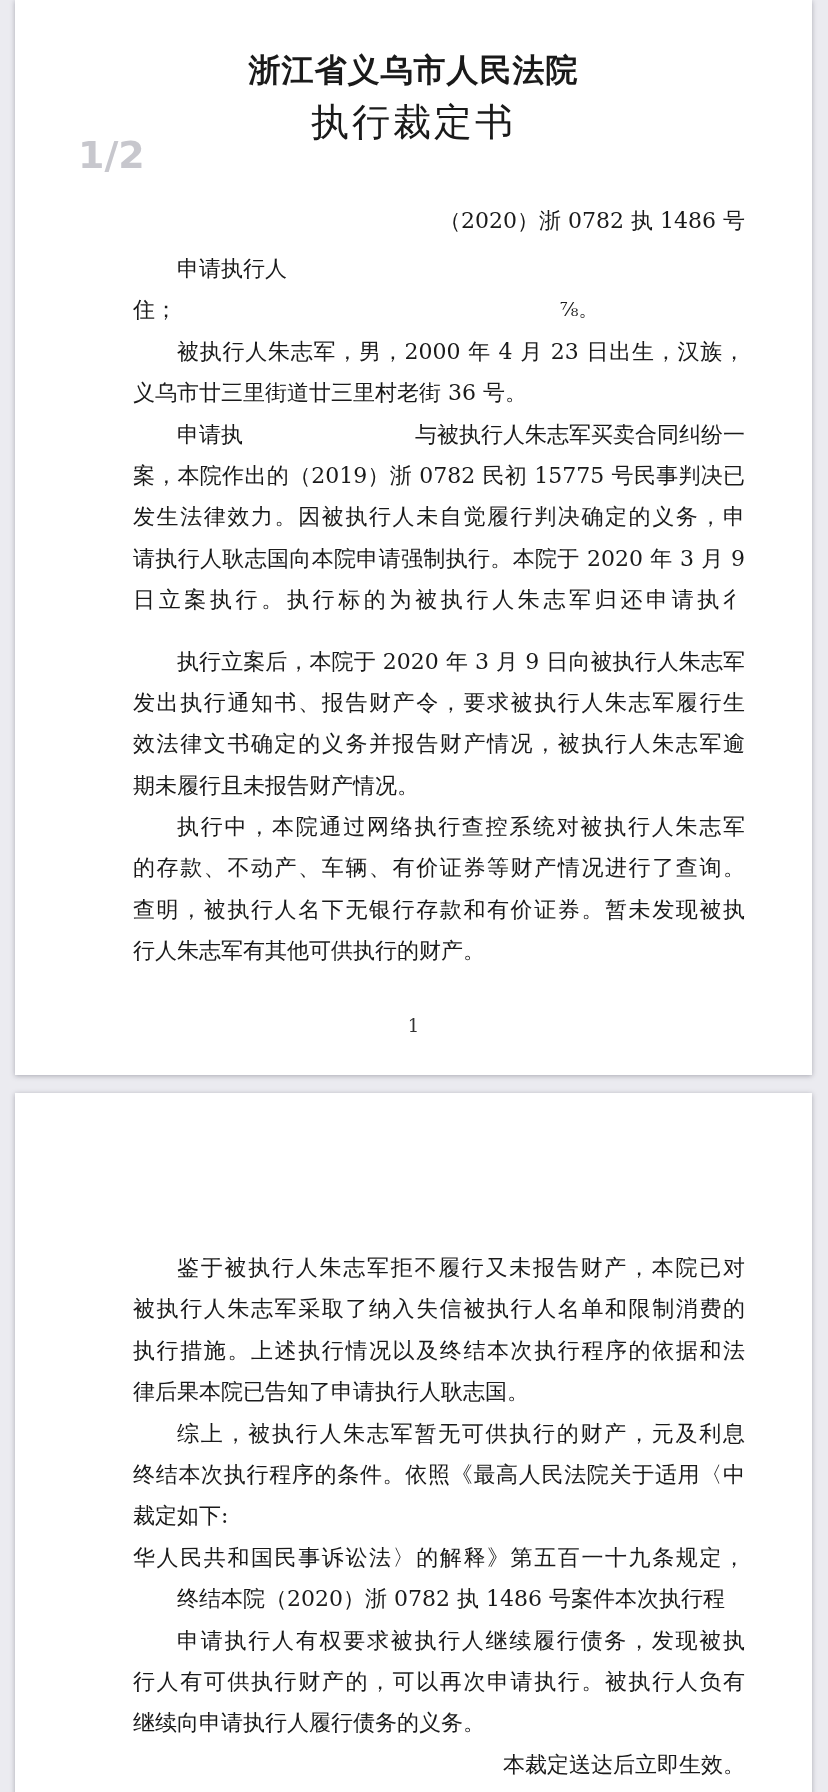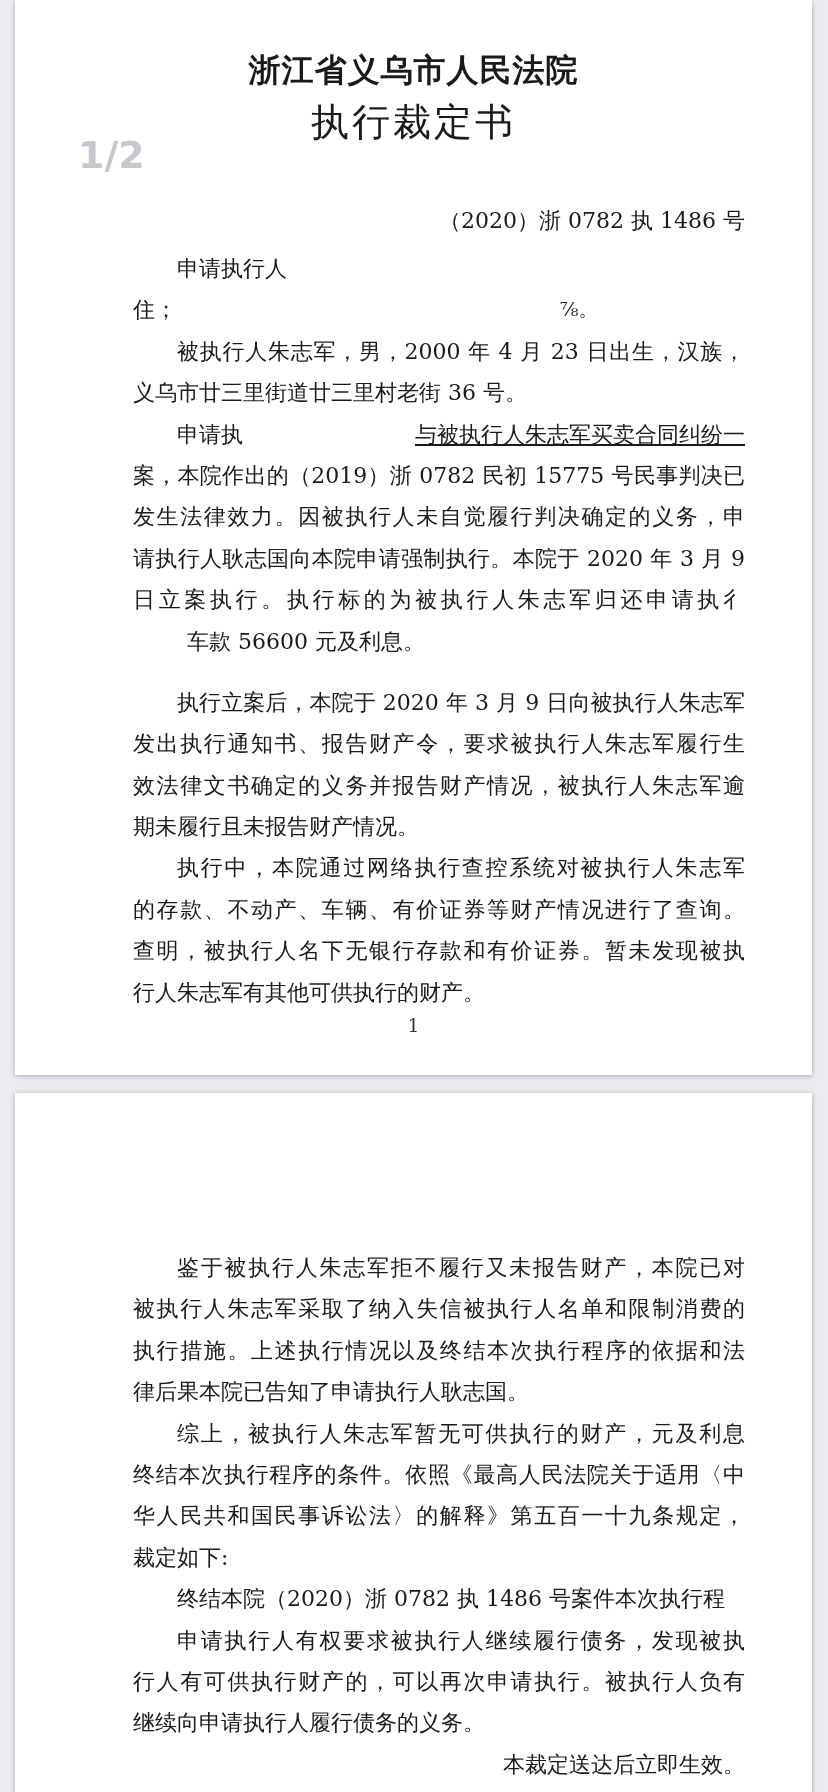--- a/index.html
+++ b/index.html
@@ -83,26 +83,25 @@
     <div class="watermark">1/2</div>
     <h1>浙江省义乌市人民法院</h1>
     <h2>执行裁定书</h2>
     <div class="content">
       <div class="case-number">（2020）浙 0782 执 1486 号</div>
       <div class="lines">
           <div class="line" style="padding-left: 44px;">申请执行人</div>
           <div class="line"><span>住；</span><span class="remnant" style="position: absolute; left: 427px;">⅞。</span></div>
           <div class="line just" style="padding-left: 44px;">被执行人朱志军，男，2000 年 4 月 23 日出生，汉族，住</div>
           <div class="line">义乌市廿三里街道廿三里村老街 36 号。</div>
-          <div class="line" style="padding-left: 44px;"><span>申请执</span><span style="position: absolute; right: 0px; text-decoration: underline;">与被执行人朱志军买卖合同纠纷一</span></div>
+          <div class="line" style="padding-left: 44px;"><span>申请执</span><span style="position: absolute; right: 0px;">与被执行人朱志军买卖合同纠纷一</span></div>
           <div class="line just">案，本院作出的（2019）浙 0782 民初 15775 号民事判决已经</div>
           <div class="line just">发生法律效力。因被执行人未自觉履行判决确定的义务，申</div>
           <div class="line just">请执行人耿志国向本院申请强制执行。本院于 2020 年 3 月 9</div>
           <div class="line just">日立案执行。执行标的为被执行人朱志军归还申请执彳</div>
-          <div class="line" style="padding-left: 54px;">车款 56600 元及利息。</div>
           <div class="line just" style="padding-left: 44px; margin-top: 20px;">执行立案后，本院于 2020 年 3 月 9 日向被执行人朱志军</div>
           <div class="line just">发出执行通知书、报告财产令，要求被执行人朱志军履行生</div>
           <div class="line just">效法律文书确定的义务并报告财产情况，被执行人朱志军逾</div>
           <div class="line">期未履行且未报告财产情况。</div>
           <div class="line just" style="padding-left: 44px;">执行中，本院通过网络执行查控系统对被执行人朱志军</div>
           <div class="line just">的存款、不动产、车辆、有价证券等财产情况进行了查询。</div>
           <div class="line just">查明，被执行人名下无银行存款和有价证券。暂未发现被执</div>
           <div class="line">行人朱志军有其他可供执行的财产。</div>
         </div>
     </div>
@@ -111,22 +110,22 @@
 
   <div class="page page2">
     <div class="content">
       <div class="lines">
           <div class="line just" style="padding-left: 44px; margin-top: 42px;">鉴于被执行人朱志军拒不履行又未报告财产，本院已对</div>
           <div class="line just">被执行人朱志军采取了纳入失信被执行人名单和限制消费的</div>
           <div class="line just">执行措施。上述执行情况以及终结本次执行程序的依据和法</div>
           <div class="line">律后果本院已告知了申请执行人耿志国。</div>
           <div class="line just" style="padding-left: 44px;">综上，被执行人朱志军暂无可供执行的财产，元及利息</div>
           <div class="line just">终结本次执行程序的条件。依照《最高人民法院关于适用〈中</div>
+          <div class="line">裁定如下:</div>
           <div class="line just">华人民共和国民事诉讼法〉的解释》第五百一十九条规定，</div>
-          <div class="line">裁定如下:</div>
           <div class="line" style="padding-left: 44px;">终结本院（2020）浙 0782 执 1486 号案件本次执行程序。</div>
           <div class="line just" style="padding-left: 44px;">申请执行人有权要求被执行人继续履行债务，发现被执</div>
           <div class="line just">行人有可供执行财产的，可以再次申请执行。被执行人负有</div>
           <div class="line">继续向申请执行人履行债务的义务。</div>
           <div class="line" style="padding-left: 44px; text-align: right;">本裁定送达后立即生效。</div>
         </div>
     </div>
   </div>
 
 </div>

